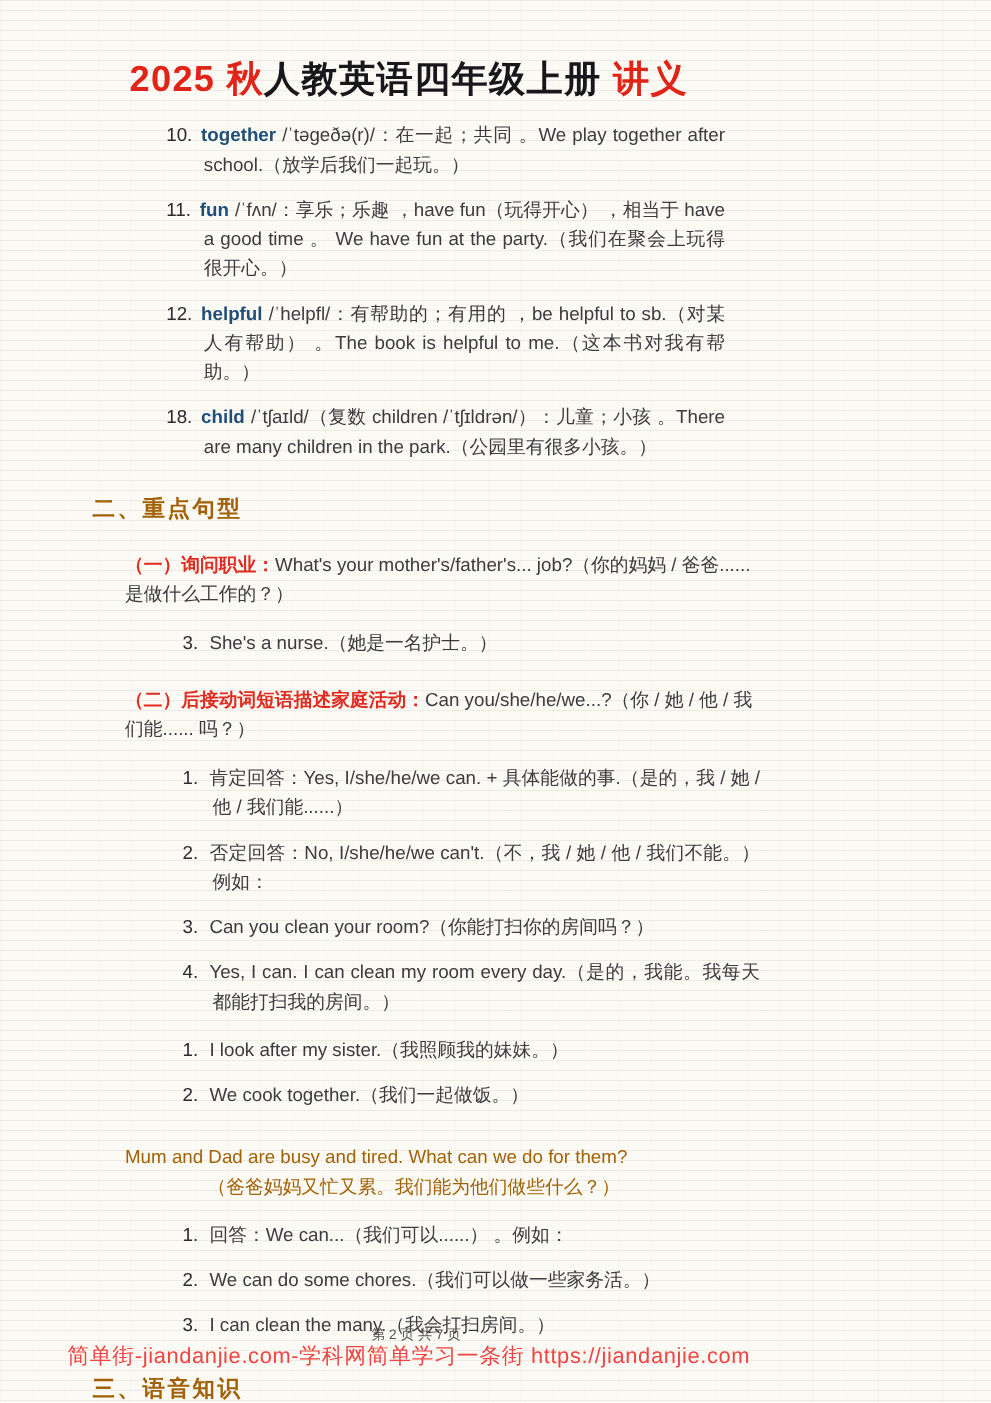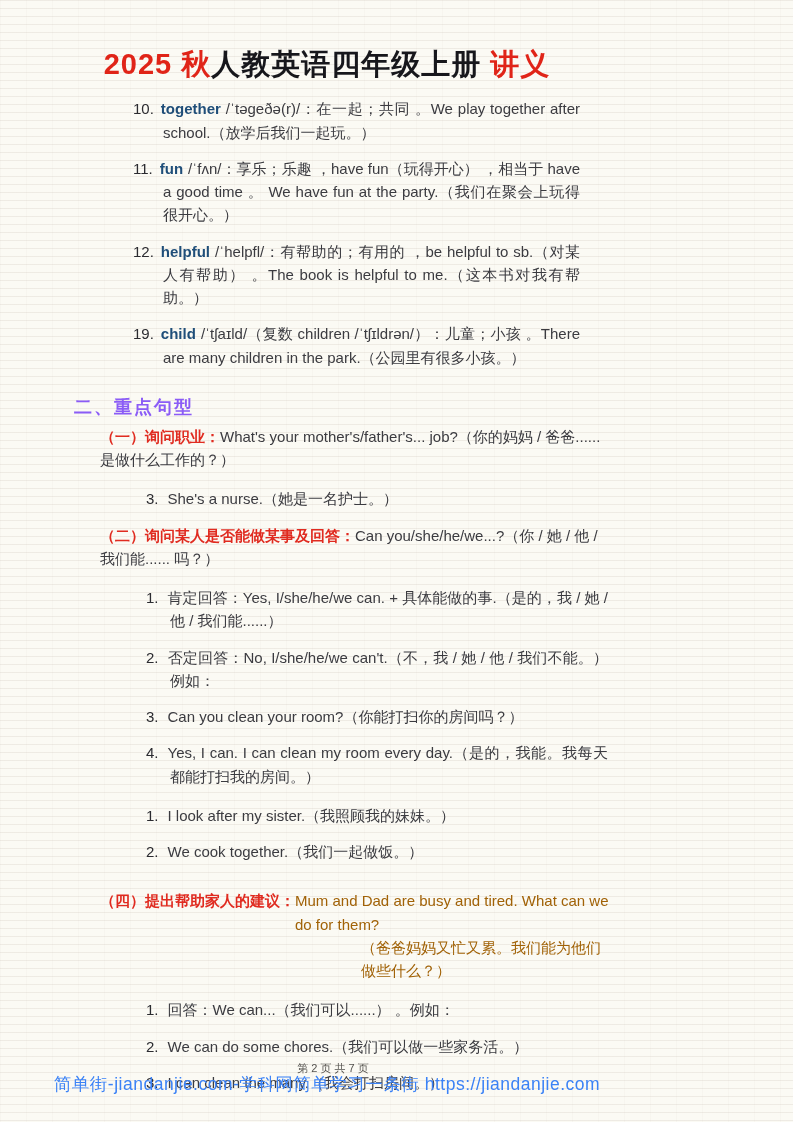--- a/index.html
+++ b/index.html
@@ -40,26 +40,26 @@
     margin-bottom: 13px;
     color: #3b3b40;
   }
   .vocab-item .num { margin-right: 7px; color: #2b2b30; }
   .vocab-item .word { font-weight: bold; color: #1f4e79; margin-right: 5px; }
 
   .sec-heading {
     margin: 26px 0 0 74px;
     font-size: 18px;
     font-weight: bold;
-    color: #8b5cf6;
+    color: #a16207;
     letter-spacing: 2px;
   }
 
   .subsec {
-    margin: 6px 40px 0 100px;
+    margin: 22px 40px 0 100px;
     font-size: 15px;
     line-height: 1.55;
     color: #3b3b40;
   }
   .sublabel { font-weight: bold; color: #e02b20; }
 
   .sublist { margin: 16px 46px 0 146px; }
   .subitem {
     font-size: 15px;
     line-height: 1.55;
@@ -86,58 +86,57 @@
     color: #3b3b40;
   }
 
   .footer {
     position: absolute;
     left: 0; right: 0;
     bottom: 26px;
     text-align: center;
   }
   .pageinfo { font-size: 11px; color: #55534f; line-height: 1.1; padding-left: 12px; }
-  .watermark { font-size: 17.5px; color: #3b82f6; line-height: 1.25; letter-spacing: 0.5px; }
+  .watermark { font-size: 17.5px; color: #ef4444; line-height: 1.25; letter-spacing: 0.5px; }
 </style>
 </head>
 <body>
 
 <div class="page">
 
   <h1 class="title"><span class="red">2025 秋</span><span class="dark">人教英语四年级上册</span><span class="red"> 讲义</span></h1>
 
   <div class="vocab">
     <div class="vocab-item"><span class="num">10.</span><span class="word">together</span><span>/ˈtəgeðə(r)/：在一起；共同 。We play together after school.（放学后我们一起玩。）</span></div>
     <div class="vocab-item"><span class="num">11.</span><span class="word">fun</span><span>/ˈfʌn/：享乐；乐趣 ，have fun（玩得开心） ，相当于 have a good time 。 We have fun at the party.（我们在聚会上玩得很开心。）</span></div>
     <div class="vocab-item"><span class="num">12.</span><span class="word">helpful</span><span>/ˈhelpfl/：有帮助的；有用的 ，be helpful to sb.（对某人有帮助） 。The book is helpful to me.（这本书对我有帮助。）</span></div>
-    <div class="vocab-item"><span class="num">19.</span><span class="word">child</span><span>/ˈtʃaɪld/（复数 children /ˈtʃɪldrən/）：儿童；小孩 。There are many children in the park.（公园里有很多小孩。）</span></div>
+    <div class="vocab-item"><span class="num">18.</span><span class="word">child</span><span>/ˈtʃaɪld/（复数 children /ˈtʃɪldrən/）：儿童；小孩 。There are many children in the park.（公园里有很多小孩。）</span></div>
   </div>
 
   <h2 class="sec-heading">二、重点句型</h2>
 
   <p class="subsec"><span class="sublabel">（一）询问职业：</span><span>What's your mother's/father's... job?（你的妈妈 / 爸爸...... 是做什么工作的？）</span></p>
   <div class="sublist">
     <div class="subitem"><span class="snum">3.</span><span>She's a nurse.（她是一名护士。）</span></div>
   </div>
 
-  <p class="subsec"><span class="sublabel">（二）询问某人是否能做某事及回答：</span><span>Can you/she/he/we...?（你 / 她 / 他 / 我们能...... 吗？）</span></p>
+  <p class="subsec"><span class="sublabel">（二）后接动词短语描述家庭活动：</span><span>Can you/she/he/we...?（你 / 她 / 他 / 我们能...... 吗？）</span></p>
   <div class="sublist">
     <div class="subitem"><span class="snum">1.</span><span>肯定回答：Yes, I/she/he/we can. + 具体能做的事.（是的，我 / 她 / 他 / 我们能......）</span></div>
     <div class="subitem"><span class="snum">2.</span><span>否定回答：No, I/she/he/we can't.（不，我 / 她 / 他 / 我们不能。） 例如：</span></div>
     <div class="subitem"><span class="snum">3.</span><span>Can you clean your room?（你能打扫你的房间吗？）</span></div>
     <div class="subitem"><span class="snum">4.</span><span>Yes, I can. I can clean my room every day.（是的，我能。我每天都能打扫我的房间。）</span></div>
   </div>
 
   <div class="sublist">
     <div class="subitem"><span class="snum">1.</span><span>I look after my sister.（我照顾我的妹妹。）</span></div>
     <div class="subitem"><span class="snum">2.</span><span>We cook together.（我们一起做饭。）</span></div>
   </div>
 
   <div class="subsec4">
-    <span class="sublabel">（四）提出帮助家人的建议：</span>
     <span class="body4">
       <div>Mum and Dad are busy and tired. What can we do for them?</div>
       <div class="zh">（爸爸妈妈又忙又累。我们能为他们做些什么？）</div>
     </span>
   </div>
   <div class="sublist">
     <div class="subitem"><span class="snum">1.</span><span>回答：We can...（我们可以......） 。例如：</span></div>
     <div class="subitem"><span class="snum">2.</span><span>We can do some chores.（我们可以做一些家务活。）</span></div>
     <div class="subitem"><span class="snum">3.</span><span>I can clean the many.（我会打扫房间。）</span></div>
   </div>

